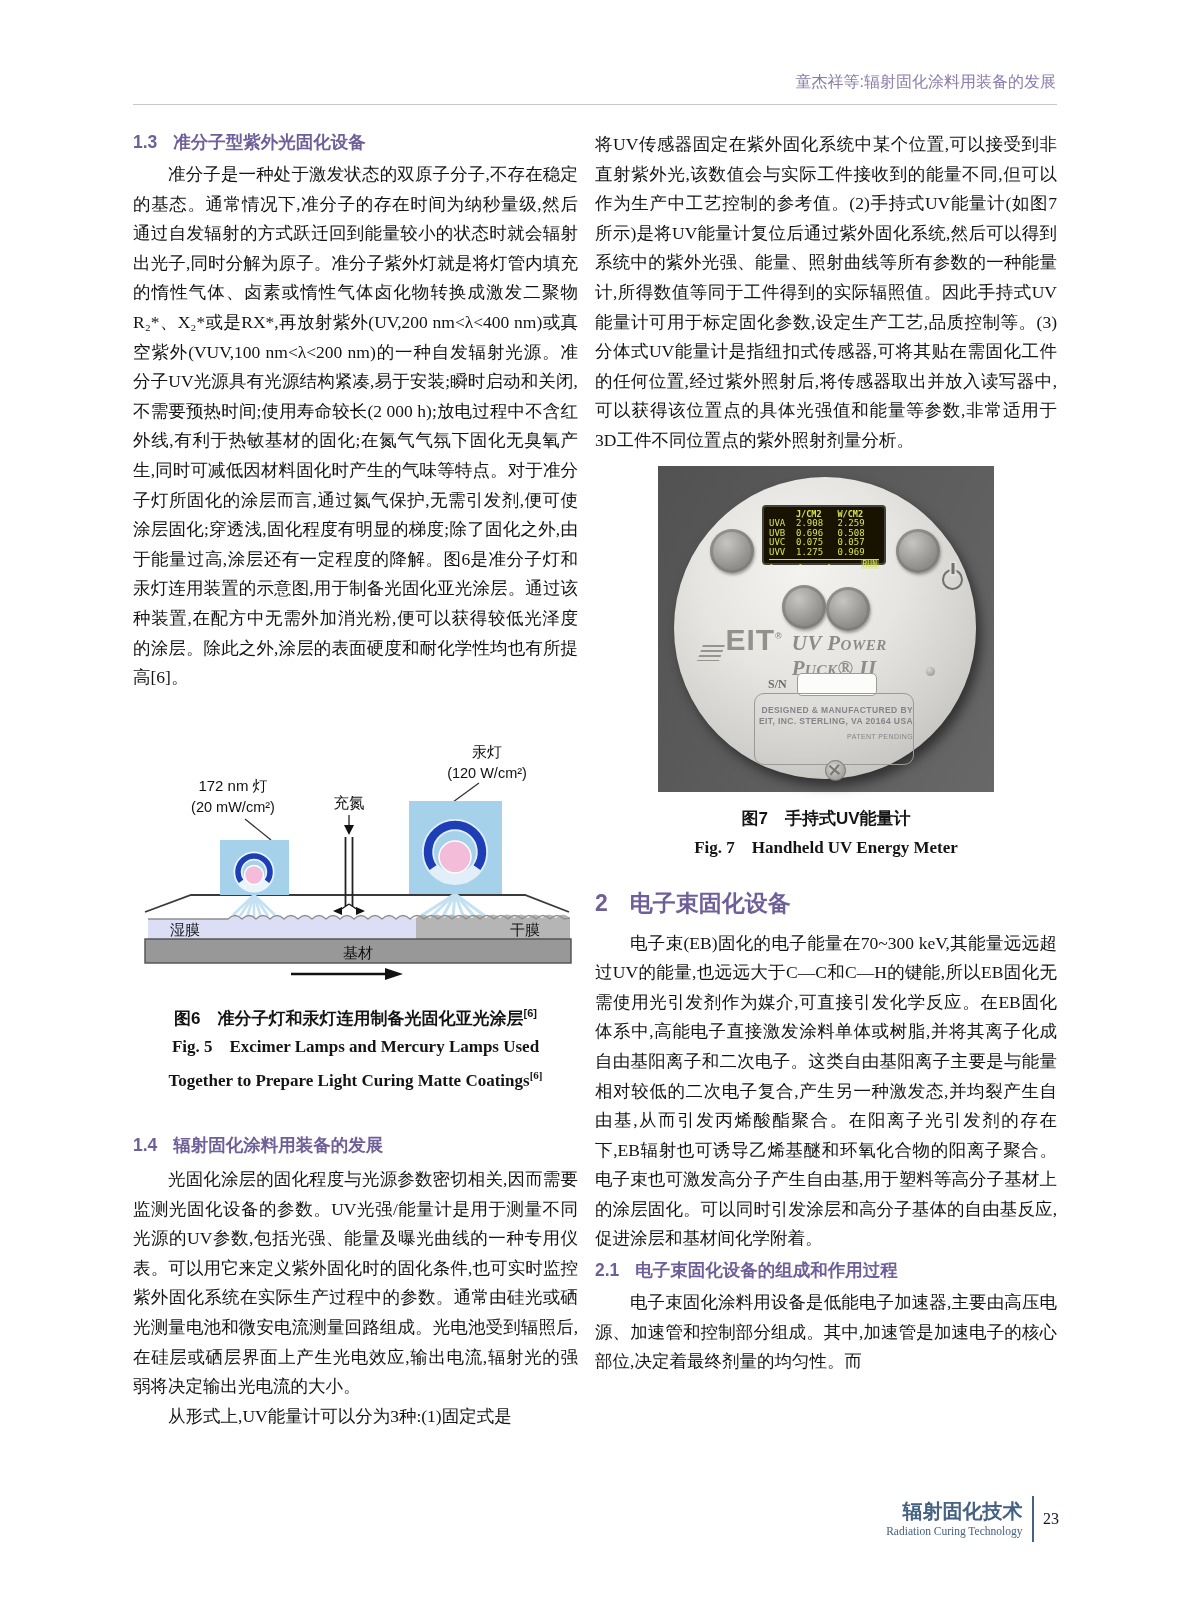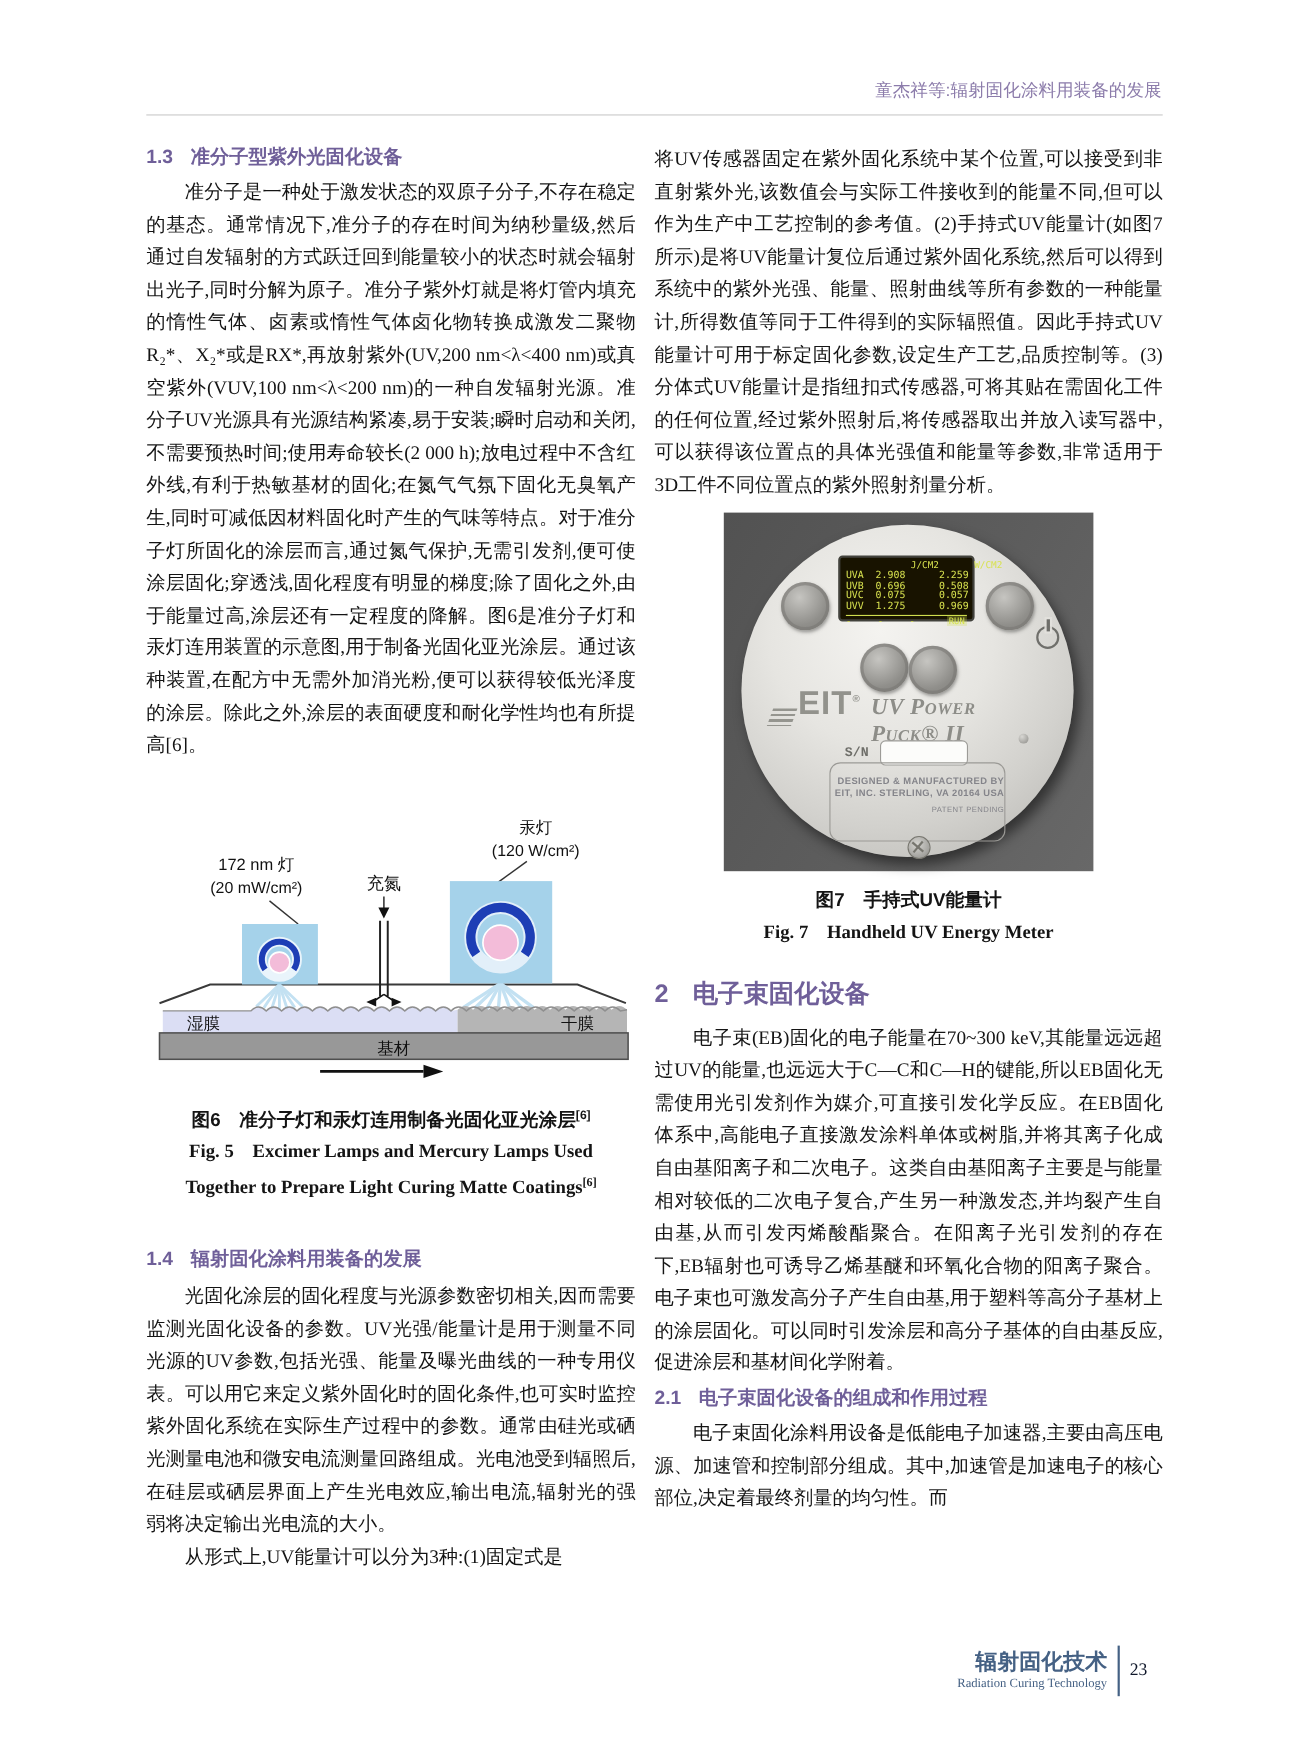--- a/index.html
+++ b/index.html
@@ -29,21 +29,21 @@
   
   .photo{position:relative;width:336px;height:326px;margin:10px auto 0 auto;
         background:linear-gradient(120deg,#525252,#5d5d5d 55%,#686868);}
   .puck{position:absolute;left:16px;top:11px;width:302px;height:302px;border-radius:50%;
         background:radial-gradient(circle at 42% 32%,#f4f3f0 0%,#e6e5e1 38%,#d2d1cd 66%,#b3b2ae 100%);
         box-shadow:5px 7px 12px rgba(0,0,0,0.5);}
   .lcd{position:absolute;left:88px;top:28px;width:124px;height:60px;background:#181300;
         border:2px solid #42423c;border-radius:4px;padding:3px 5px 2px 5px;
         font-family:"DejaVu Sans Mono",monospace;color:#d8e24f;box-sizing:border-box;}
   .lcd-grid{display:grid;grid-template-columns:27px 1fr 1fr;line-height:9.6px;font-size:9px;}
-  .lcd-grid .hdr{font-weight:normal;font-size:8.5px;margin-left:32px;}
+  .lcd-grid .hdr{font-weight:bold;font-size:8.5px;}
   .lcd-status{display:flex;justify-content:space-between;border-top:1px solid #cfdd4e;
         margin-top:1px;font-size:8px;line-height:9px;}
   .lcd-run{background:rgba(207,221,78,0.28);padding:0 2px;}
   .pbtn{position:absolute;width:44px;height:44px;border-radius:50%;
         background:radial-gradient(circle at 38% 32%,#c6c5c1,#908f8b 62%,#7e7d79);
         box-shadow:inset 0 0 0 3px rgba(120,119,115,0.55), 1px 2px 3px rgba(80,80,78,0.5);}
   .btn-l{left:36px;top:52px;} .btn-r{left:222px;top:52px;}
   .btn-c1{left:108px;top:108px;} .btn-c2{left:152px;top:110px;}
   .power{position:absolute;left:268px;top:92px;width:17px;height:17px;border:2.5px solid #6f6f6b;
         border-radius:50%;}
@@ -52,40 +52,40 @@
   .logo-row{position:absolute;left:26px;top:148px;width:252px;display:flex;align-items:baseline;}
   .speedlines{width:26px;height:16px;margin-right:3px;align-self:center;
         background:repeating-linear-gradient(180deg,#95958f 0 2px,transparent 2px 5px);
         transform:skewX(-20deg);}
   .eit{font-family:"Liberation Sans",sans-serif;font-weight:bold;
         font-size:30px;color:#92928c;letter-spacing:1px;line-height:1;}
   .eit sup{font-size:9px;}
   .product{font-family:"Liberation Serif",serif;font-style:italic;font-weight:bold;
         font-variant:small-caps;font-size:21px;color:#8d8d88;margin-left:9px;letter-spacing:0.5px;}
   .sn-row{position:absolute;left:94px;top:196px;display:flex;align-items:center;}
-  .sn-label{font-family:Liberation Mono, monospace;font-weight:bold;font-size:12px;color:#6e6e69;}
+  .sn-label{font-family:Liberation Serif, serif;font-weight:bold;font-size:12px;color:#6e6e69;}
   .sn-box{width:78px;height:21px;background:#fcfcfa;border:1px solid #9c9b97;border-radius:5px;
         margin-left:10px;}
   .shadow-dot{position:absolute;left:252px;top:190px;width:9px;height:9px;border-radius:50%;
         background:radial-gradient(circle at 35% 30%,#d8d7d3,#8d8c88);}
   .plate{position:absolute;left:80px;top:216px;width:160px;height:72px;border:1.5px solid #9b9a96;
         border-radius:10px;box-sizing:border-box;text-align:right;color:#84848a;
         font-family:"Liberation Sans",sans-serif;padding-top:11px;}
   .plate .l1,.plate .l2{font-size:8.5px;font-weight:bold;letter-spacing:0.4px;line-height:11px;
         text-transform:uppercase;}
   .plate .l3{font-size:7px;margin-top:6px;text-transform:uppercase;letter-spacing:0.4px;}
   .screw{position:absolute;left:151px;top:283px;width:19px;height:19px;border-radius:50%;
         background:radial-gradient(circle at 40% 35%,#d6d5d1,#a3a29e 70%,#8b8a86);
         border:1px solid #77766f;}
   .screw:before{content:"";position:absolute;left:2px;top:8px;width:13px;height:1.6px;background:#77766f;
         transform:rotate(40deg);}
   .screw:after{content:"";position:absolute;left:2px;top:8px;width:13px;height:1.6px;background:#77766f;
         transform:rotate(-50deg);}
   
-  .footer{position:absolute;top:1496px;right:144px;display:flex;align-items:center;}
+  .footer{position:absolute;top:1496px;right:128px;display:flex;align-items:center;}
   .footer .txt{text-align:right;color:#456184;}
   .footer .zh{font-family:"Liberation Sans",sans-serif;font-weight:bold;font-size:20px;line-height:24px;}
   .footer .en{font-size:11.5px;line-height:16px;}
   .footer .bar{width:2.5px;height:46px;background:#456184;margin:0 9px 0 9px;}
   .footer .num{font-size:16px;color:#0f172a;text-align:center;}
   svg text{font-family:"Liberation Sans",sans-serif;fill:#111;}
 </style>
 </head>
 <body>
 

